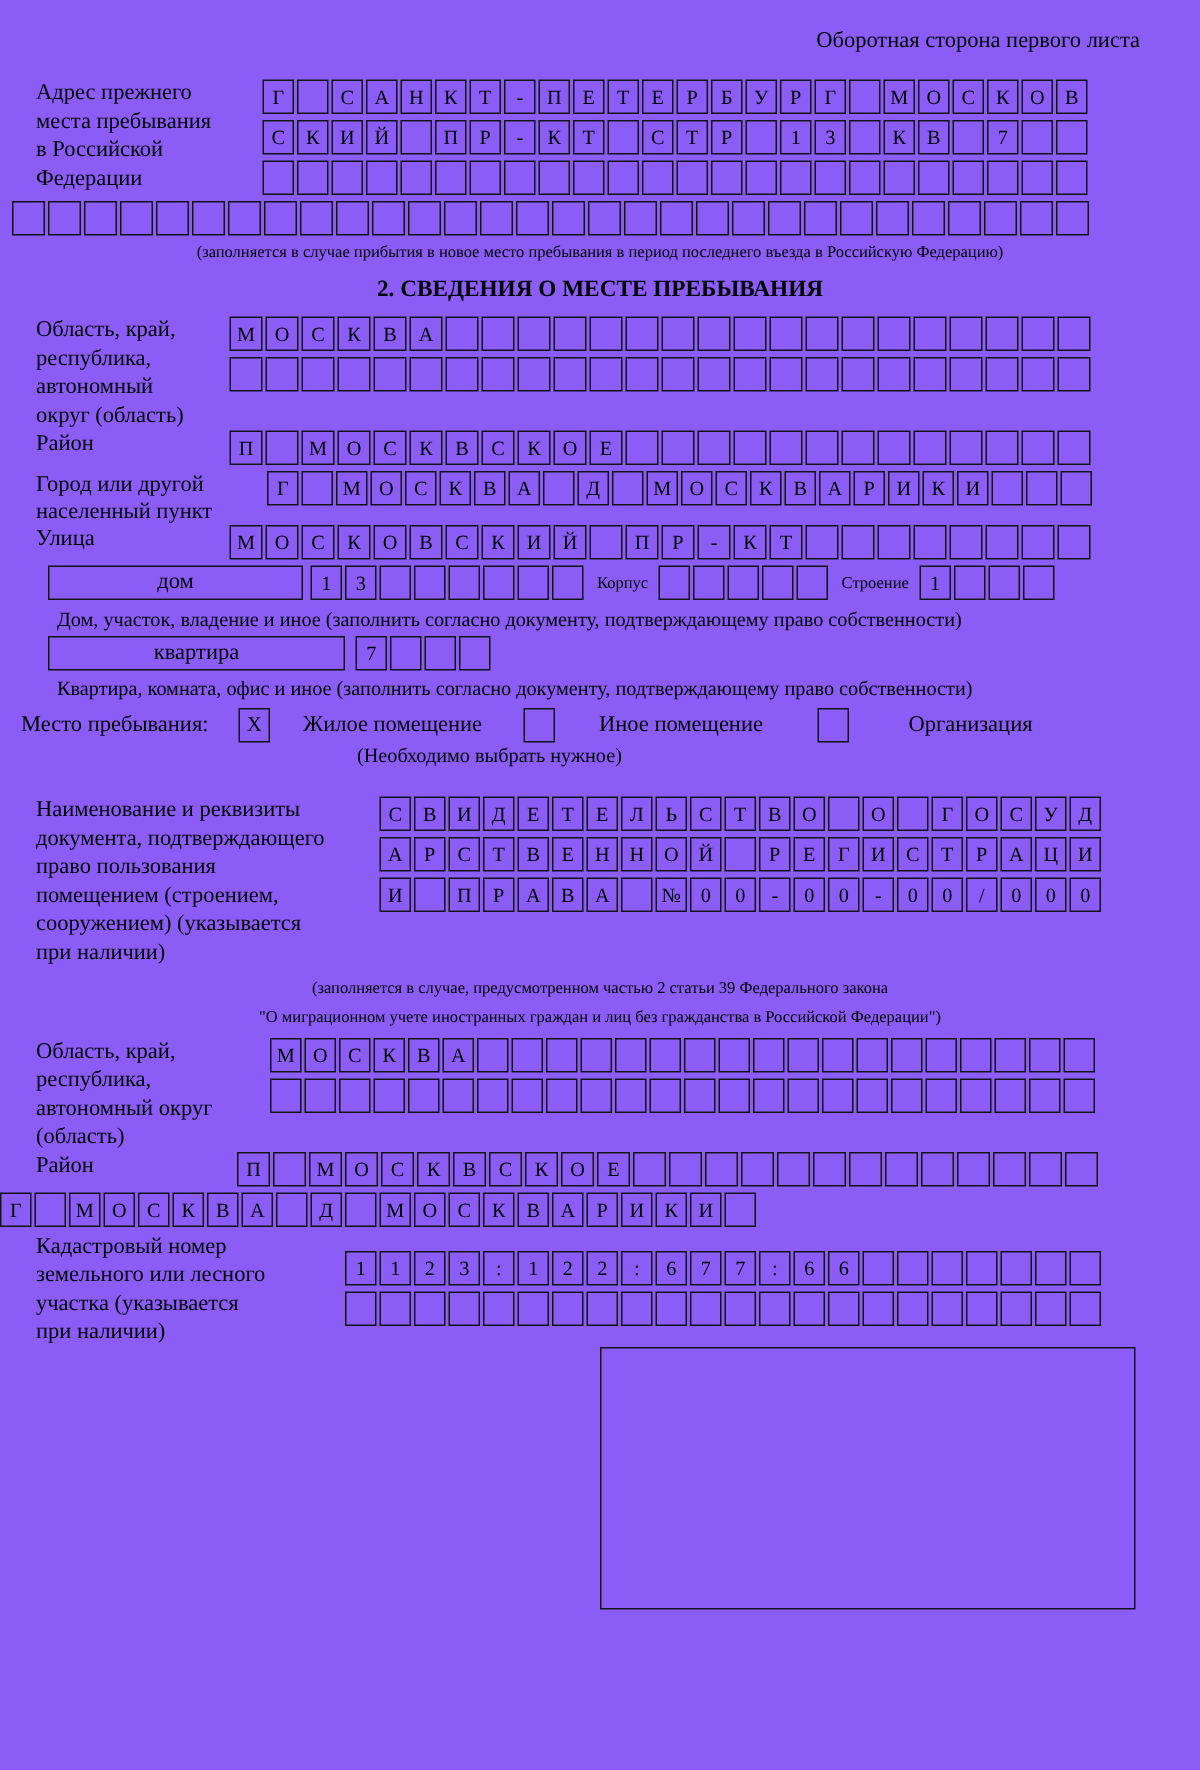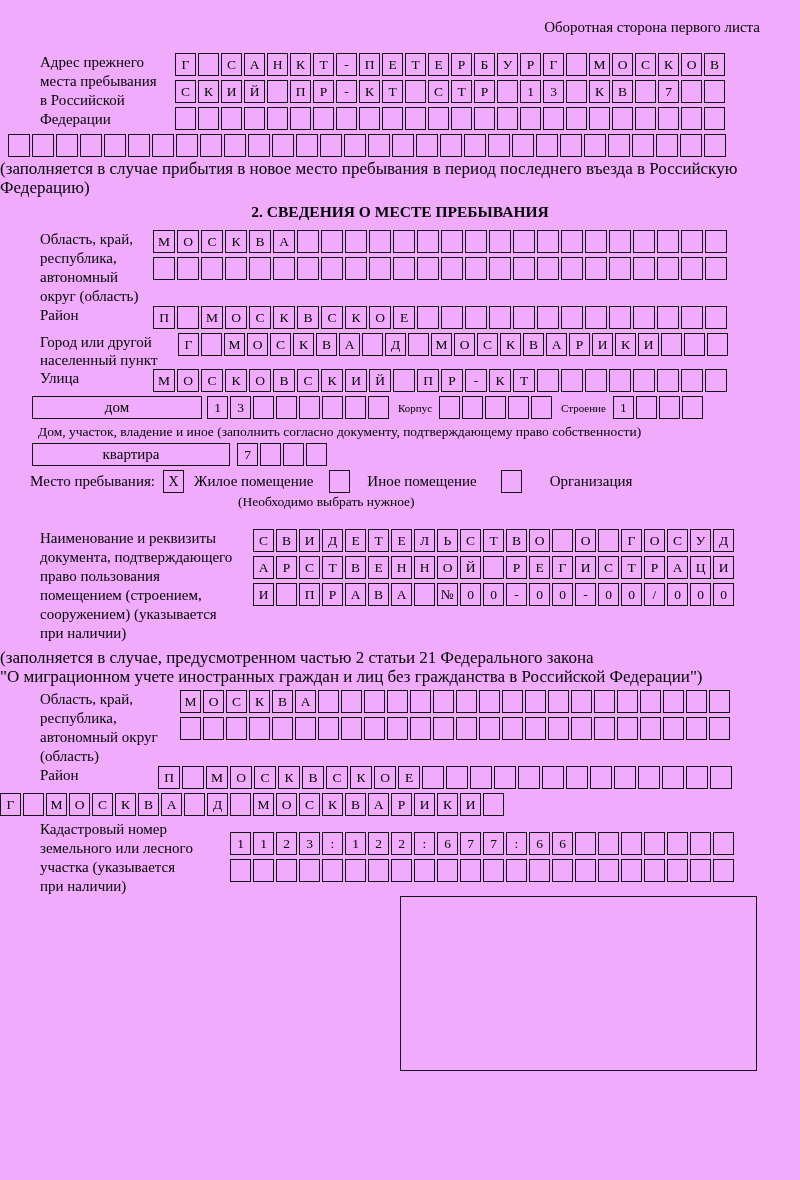--- a/index.html
+++ b/index.html
@@ -1,41 +1,41 @@
 <!DOCTYPE html>
 <html><head>
 <meta charset="utf-8">
 <style>
   html,body{margin:0;padding:0;background:#fff;}
   .page{
-    position:relative;width:800px;height:1180px;background:#f0abfc;color:#000;
+    position:relative;width:800px;height:1180px;background:#8b5cf6;color:#000;
     font-family:"Liberation Serif","DejaVu Serif",serif;overflow:hidden;
   }
   .hdr{padding:18px 40px 0 0;text-align:right;font-size:15px;line-height:19px;}
   .field{display:flex;align-items:flex-start;}
-  .lbl{flex:0 0 auto;box-sizing:border-box;padding-left:40px;font-size:15px;line-height:19px;white-space:pre-line;}
+  .lbl{flex:0 0 auto;box-sizing:border-box;padding-left:24px;font-size:15px;line-height:19px;white-space:pre-line;}
   .lbl-sm{line-height:18px;}
   .grids{flex:0 0 auto;}
   .grow{display:flex;margin-bottom:4px;}
   .cell{
     flex:0 0 auto;width:19px;height:21px;border:1.5px solid #141414;margin-right:2px;
     display:flex;align-items:center;justify-content:center;
     font-size:13.5px;line-height:21px;
   }
   .g25 .cell{width:20px;}
-  .note-c{font-size:17px;line-height:19px;white-space:pre-line;}
+  .note-c{text-align:center;font-size:11px;line-height:19px;white-space:pre-line;}
   .note-l{margin-left:38px;font-size:13.5px;line-height:18px;margin-bottom:2px;}
   .title{text-align:center;font-weight:bold;font-size:15.5px;line-height:21px;font-family:Liberation Serif, serif;}
   .hrow{display:flex;align-items:flex-start;margin-left:32px;margin-bottom:3px;}
   .wbox{
     flex:0 0 auto;box-sizing:content-box;height:21px;border:1.5px solid #141414;
     display:flex;align-items:center;justify-content:center;font-size:15px;
   }
   .ilbl{flex:0 0 auto;font-size:11px;line-height:24px;padding:0 7px;}
-  .stay{display:flex;align-items:center;margin-left:30px;margin-top:4px;font-size:15px;}
+  .stay{display:flex;align-items:center;margin-left:14px;margin-top:4px;font-size:15px;gap:12px;}
   .cbox{
     flex:0 0 auto;width:19px;height:21px;border:1.5px solid #141414;
     display:inline-flex;align-items:center;justify-content:center;font-size:14px;
   }
   .note-sel{margin-left:238px;font-size:13.5px;line-height:18px;}
   .stamp-box{margin-left:400px;width:357px;height:175px;border:1.5px solid #141414;box-sizing:border-box;}
   .stamp-cap{margin-left:393px;width:372px;text-align:center;font-size:14.5px;line-height:20px;margin-top:7px;white-space:pre-line;}
 </style>
 </head>
 <body>
@@ -350,20 +350,21 @@
 
   <div class="hrow" style="margin-top:2px">
     <div class="wbox" style="width:196px">квартира</div>
     <div class="grow" style="margin-left:7px;margin-bottom:0">
         <span class="cell">7</span>
         <span class="cell"></span>
         <span class="cell"></span>
         <span class="cell"></span>
       </div>
   </div>
+  <div class="note-l">Квартира, комната, офис и иное (заполнить согласно документу, подтверждающему право собственности)</div>
 
   <div class="stay">
     <span>Место пребывания:</span>
     <span class="cbox" style="margin-left:8px">
         <span>X</span>
       </span>
     <span style="margin-left:10px">Жилое помещение</span>
     <span class="cbox" style="margin-left:16px">
         <span></span>
       </span>
@@ -448,21 +449,21 @@
           <span class="cell">0</span>
           <span class="cell">0</span>
           <span class="cell">/</span>
           <span class="cell">0</span>
           <span class="cell">0</span>
           <span class="cell">0</span>
         </div>
     </div>
   </div>
 
-  <div class="note-c" style="margin-top:5px">(заполняется в случае, предусмотренном частью 2 статьи 21 Федерального закона
+  <div class="note-c" style="margin-top:5px">(заполняется в случае, предусмотренном частью 2 статьи 39 Федерального закона
 "О миграционном учете иностранных граждан и лиц без гражданства в Российской Федерации")</div>
 
   <div class="field" style="margin-top:4px">
     <div class="lbl" style="width:180px">Область, край,
 республика,
 автономный округ
 (область)</div>
     <div class="grids">
       <div class="grow">
           <span class="cell">М</span>

